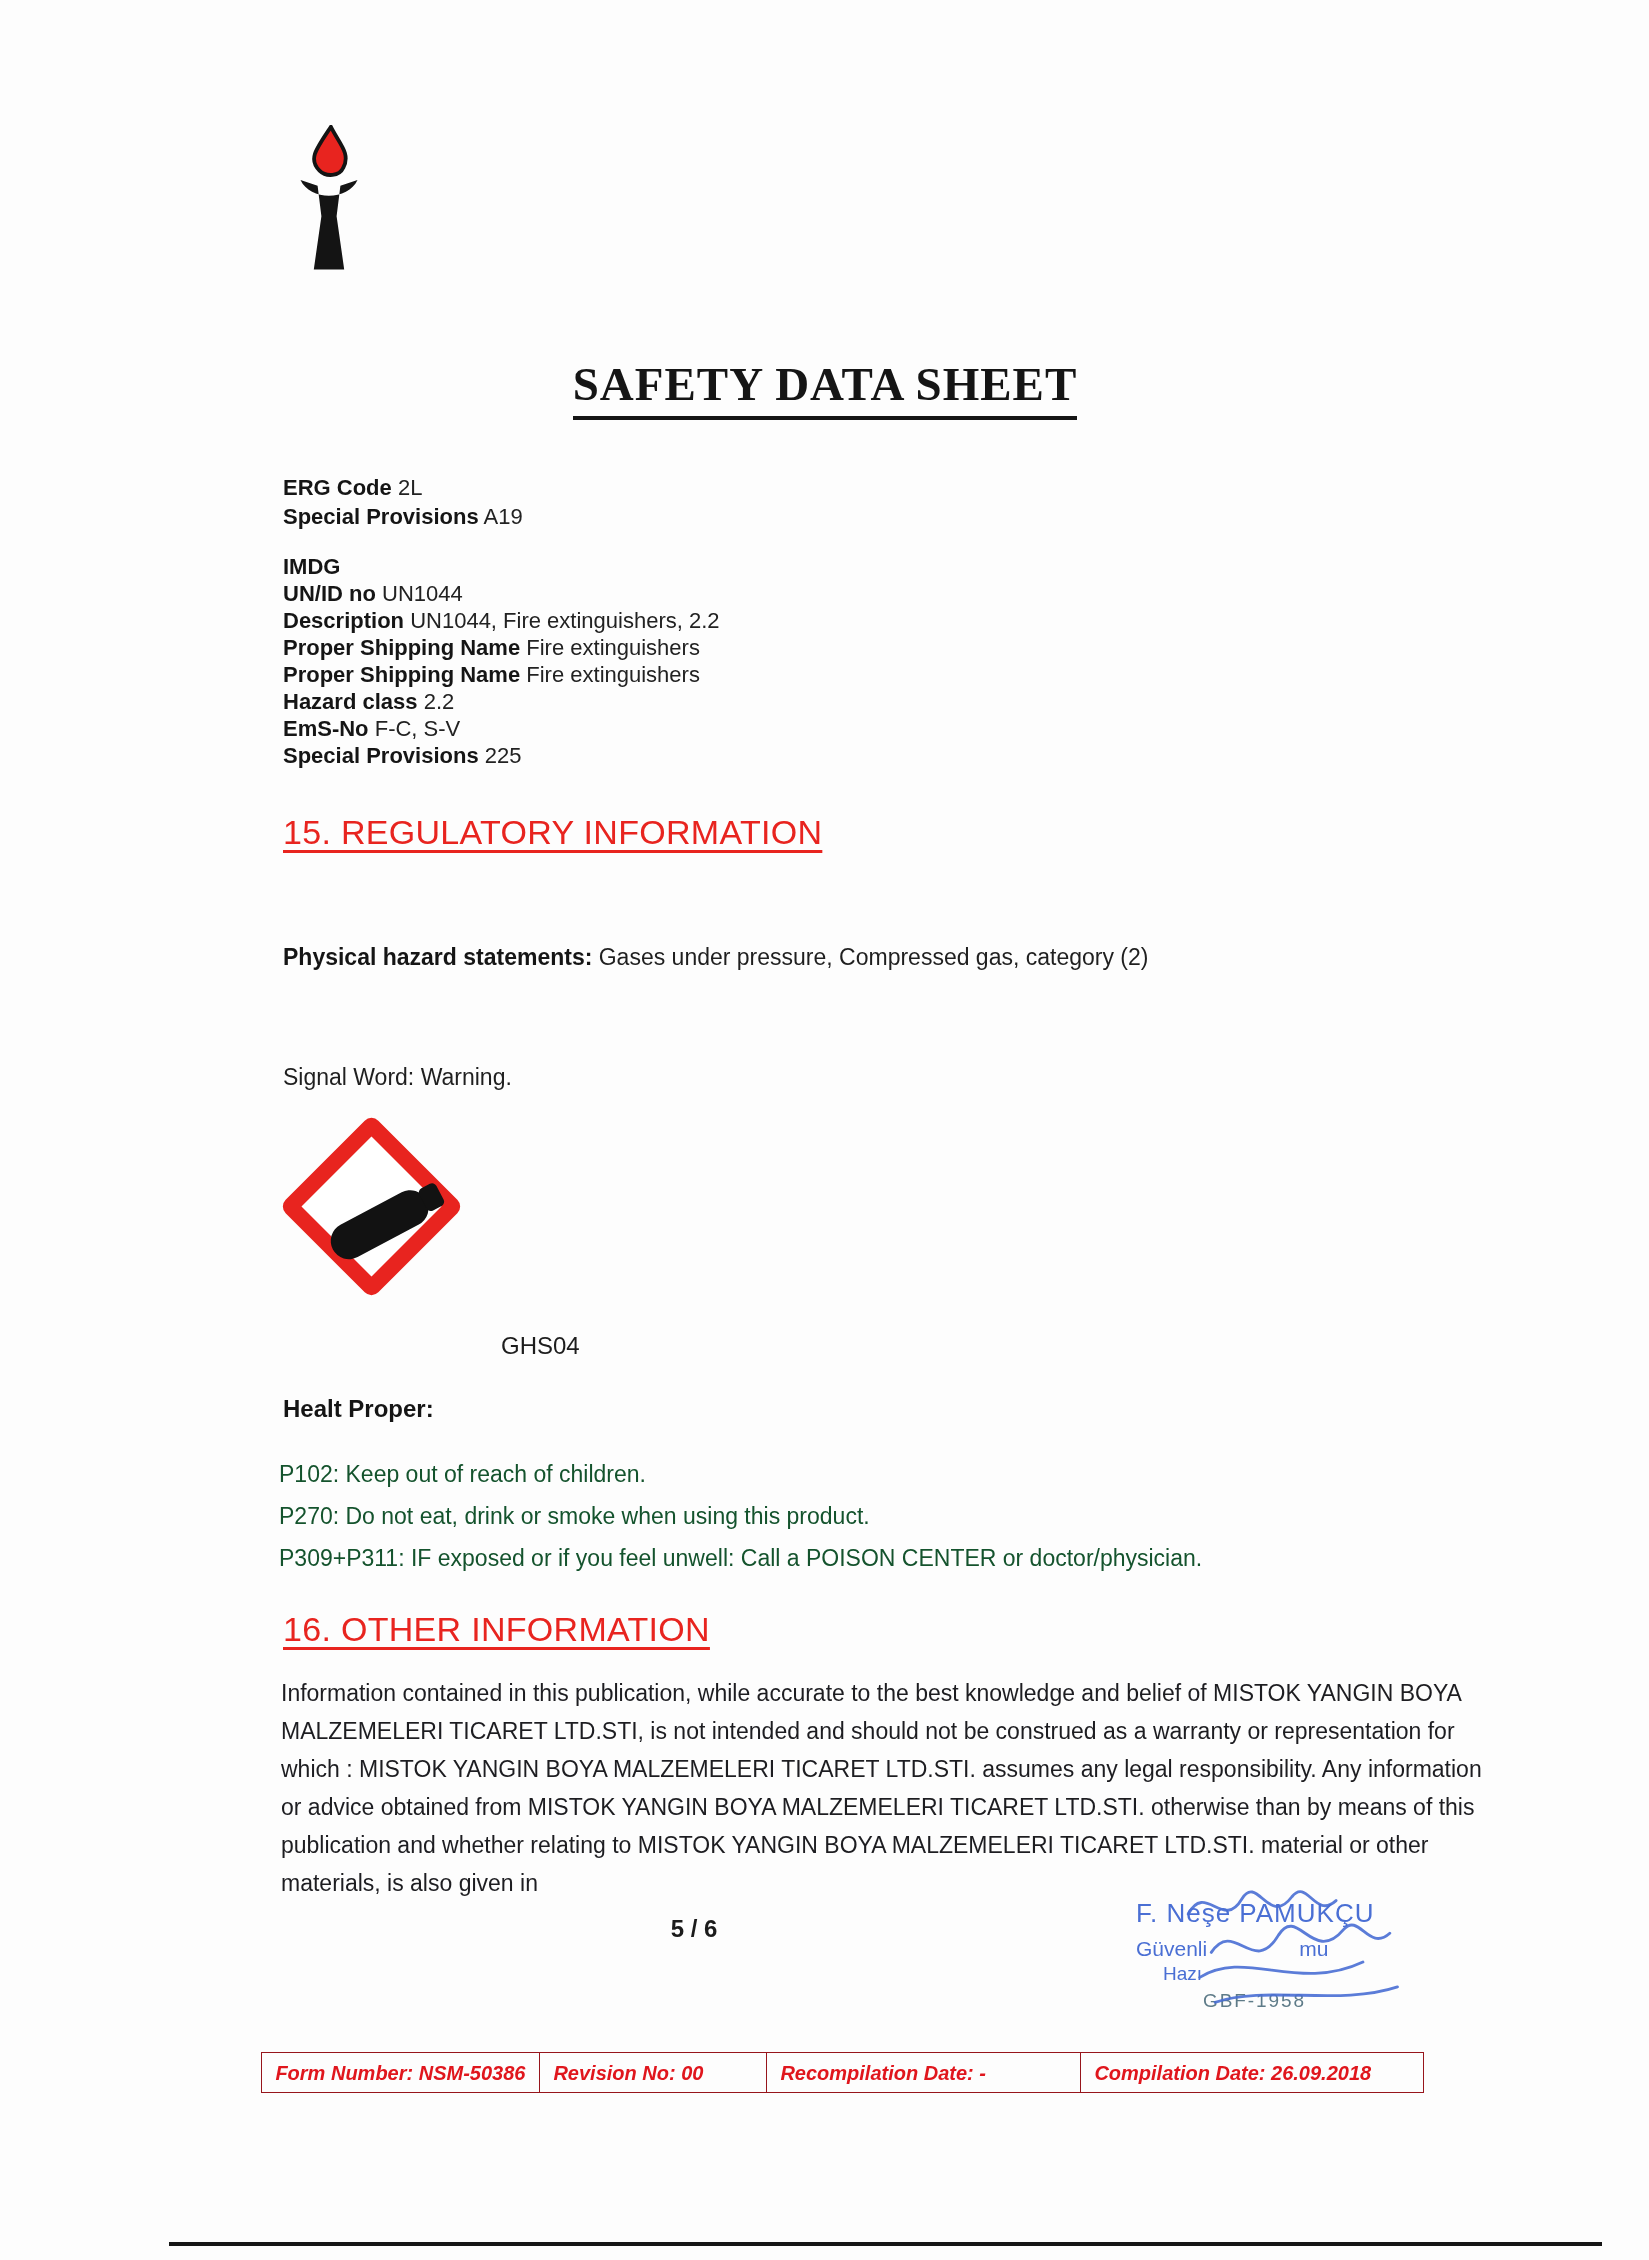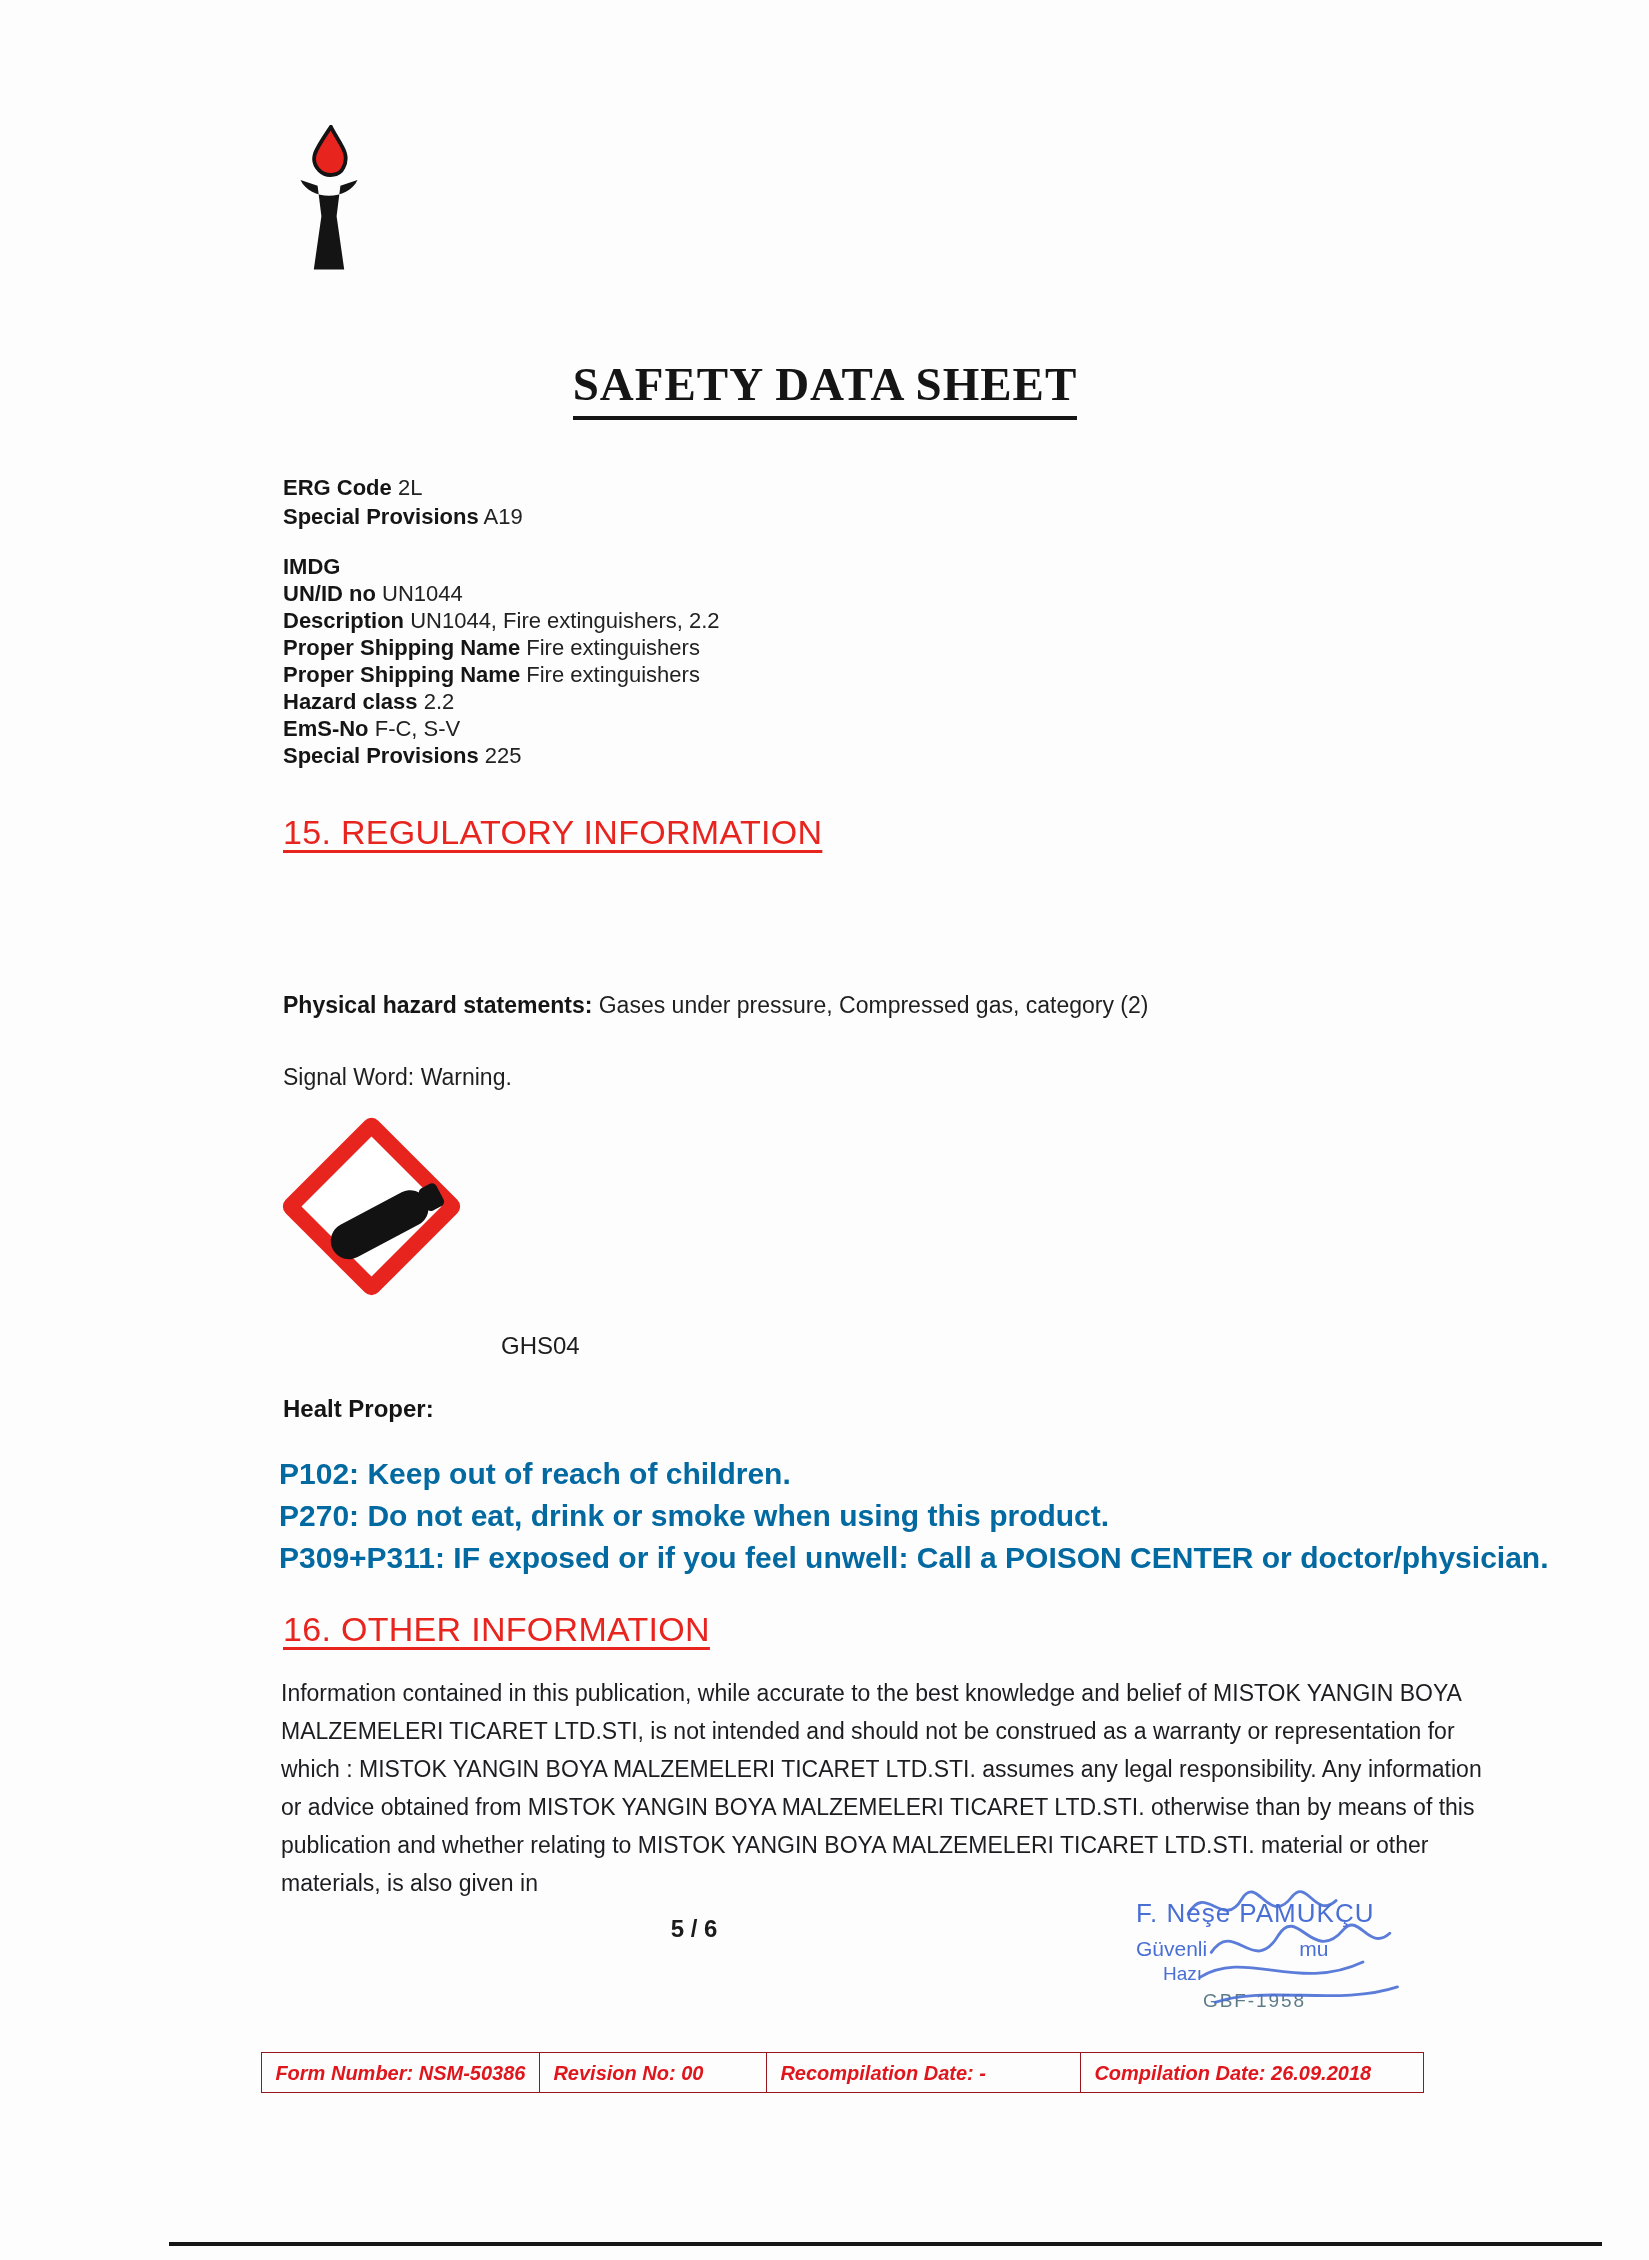--- a/index.html
+++ b/index.html
@@ -35,21 +35,21 @@
 
   
   .pictogram { position:absolute; left:272px; top:1107px; width:231px; height:231px; }
   .diamond { position:absolute; left:34px; top:34px; width:131px; height:131px; background:#ffffff;
     border:16.3px solid #e8241f; border-radius:9.6px; transform:rotate(45deg); }
   .cylinder-svg { position:absolute; left:0; top:0; width:231px; height:231px; }
   .ghs-label { position:absolute; left:501px; top:1332px; font-size:24px; color:#1d1d1d; }
 
   .health-label { position:absolute; left:283px; top:1395px; font-size:24px; font-weight:bold; color:#151515; }
   .p-block { position:absolute; left:279px; top:1453px; }
-  .p-block .line { font-size:30px; line-height:42px; color:#0369a1;font-weight:bold; }
+  .p-block .line { font-size:23px; line-height:42px; color:#14532d; }
 
   .para { position:absolute; left:281px; top:1674px; width:1212px; font-size:23px; line-height:38px; color:#1d1d21; }
 
   
   .page-number { position:absolute; left:0; top:1915px; width:1388px; text-align:center;
     font-size:24px; font-weight:bold; color:#1b1b1b; }
 
   .signature { position:absolute; left:1136px; top:1898px; width:336px; color:#4a6fd4; }
   .sig-l1 { font-size:26px; letter-spacing:1px; }
   .sig-l2 { margin-top:7.7px; font-size:21px; }
@@ -95,21 +95,21 @@
     <div class="line"><span class="lbl">Proper Shipping Name</span> <span>Fire extinguishers</span></div>
     <div class="line"><span class="lbl">Proper Shipping Name</span> <span>Fire extinguishers</span></div>
     <div class="line"><span class="lbl">Hazard class</span> <span>2.2</span></div>
     <div class="line"><span class="lbl">EmS-No</span> <span>F-C, S-V</span></div>
     <div class="line"><span class="lbl">Special Provisions</span> <span>225</span></div>
   </div>
 
   <h2 class="sec-heading" style="top:813px;">15. REGULATORY INFORMATION</h2>
 
 
-  <div class="abs body-text" style="top:992px;">
+  <div class="abs body-text" style="top:944px;">
     <span class="bold">Physical hazard statements:</span> <span>Gases under pressure, Compressed gas, category (2)</span>
   </div>
 
   <div class="abs body-text" style="top:1064px;">Signal Word: Warning.</div>
 
   <div class="pictogram">
     <div class="diamond"></div>
     <svg class="cylinder-svg" viewBox="0 0 240 240" aria-hidden="true">
       <g transform="rotate(-28 118 119)" fill="#121212">
         <rect x="56" y="100" width="110" height="38" rx="19"></rect>

